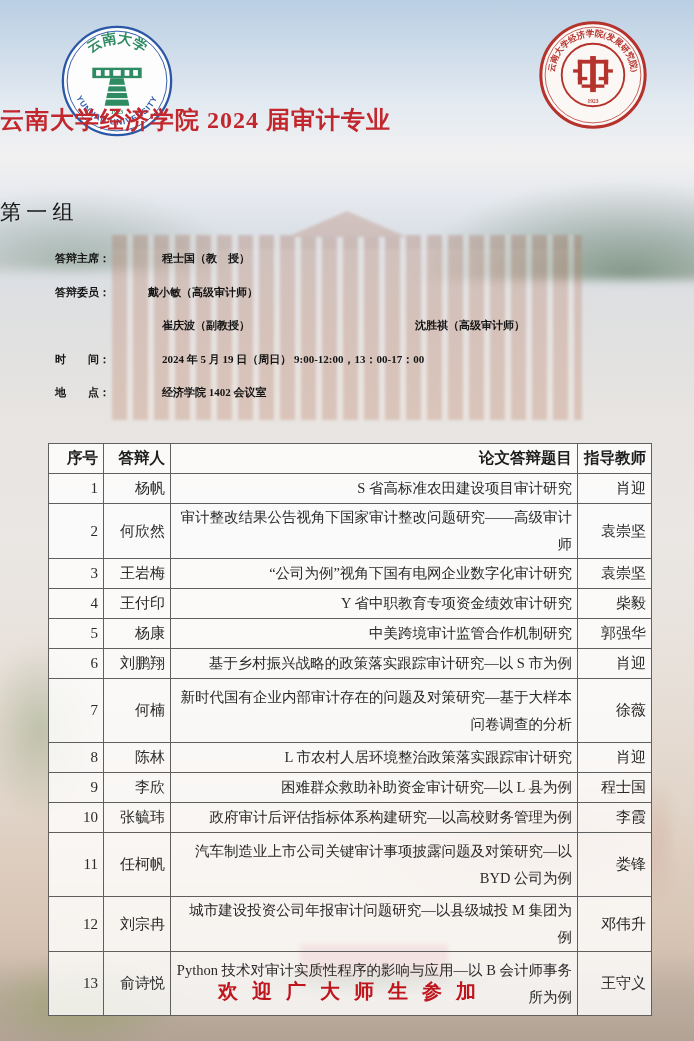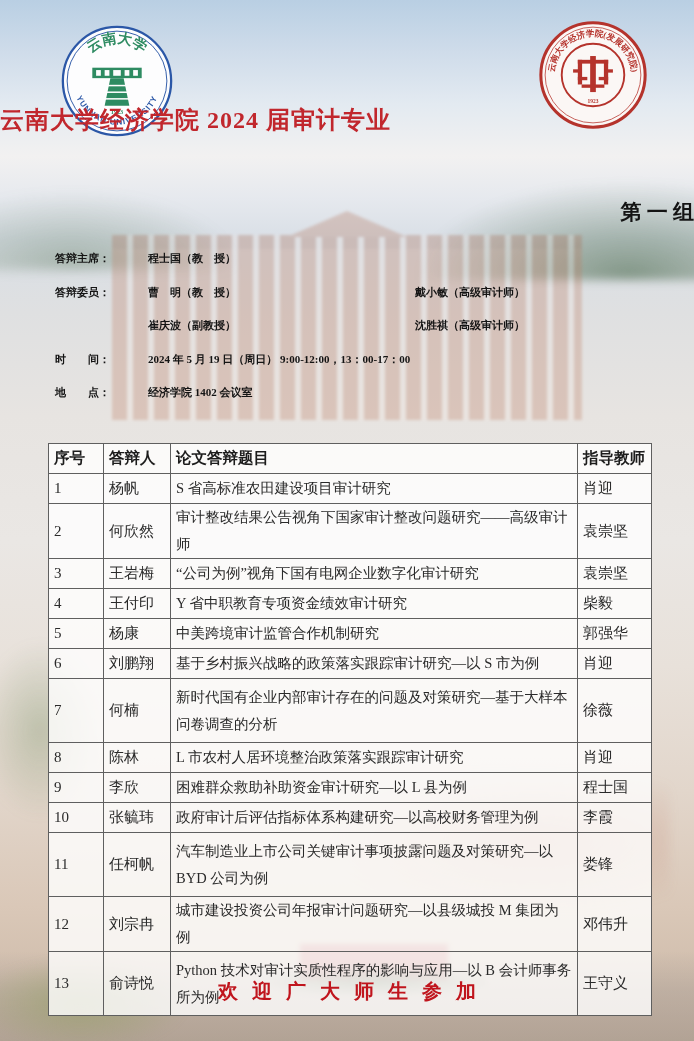--- a/index.html
+++ b/index.html
@@ -45,35 +45,35 @@
 
   
   .fg { position:absolute; inset:0; }
 
   .logo-left  { position:absolute; left:60px;  top:24px; }
   .logo-right { position:absolute; left:538px; top:20px; }
 
   .title-block { position:absolute; left:0; right:0; top:98px; text-align:left; }
   .title-line { font-size:24px; font-weight:bold; color:#c1272d; line-height:45px; letter-spacing:1px; }
 
-  .group-title { position:absolute; left:0; right:0; top:198px; text-align:right;
-    font-size:21px; font-weight:bold; color:#141414; }
+  .group-title { position:absolute; left:0; right:0; top:198px; text-align:left;
+    font-size:21px; font-weight:normal; color:#141414; }
 
   .info { position:absolute; left:55px; top:242px; width:606px;
     font-size:11px; font-weight:bold; color:#141414; }
   .info-row { display:flex; align-items:center; height:33.5px; white-space:nowrap; }
   .info-label { flex:0 0 93px; }
-  .info-v1 { flex:0 0 auto; min-width:267px; }
+  .info-v1 { flex:0 0 auto; min-width:267px;padding-left:14px; }
   .info-v2 { flex:0 0 auto; }
 
   table.defense-table { position:absolute; left:48px; top:443px; width:603px;
     border-collapse:collapse; table-layout:fixed; font-size:15px; color:#2a2a2a;
     border:1.5px solid #555; }
   .defense-table th, .defense-table td { border:1px solid #5f5f5f;
-    background:rgba(255,255,255,0.80); text-align:left; vertical-align:middle;
+    background:rgba(255,255,255,0.80); text-align:right; vertical-align:middle;
     padding:0 5px; overflow:hidden; }
   .defense-table th { font-weight:bold; height:30px; color:#1c1c1c; font-size:15.5px; }
   tr.r-single { height:30px; }
   tr.r-tall { height:64px; }
   td.thesis-cell { font-size:14.5px; line-height:27px; }
 
   .footer-welcome { position:absolute; left:0; right:0; top:978px; text-align:center;
     font-size:20px; font-weight:bold; color:#c0151d; letter-spacing:14px; text-indent:14px; }
 </style>
 </head>
@@ -153,21 +153,20 @@
     <div class="group-title">第 一 组</div>
 
     <div class="info">
       <div class="info-row">
         <span class="info-label">答辩主席：</span>
         <span class="info-v1">程士国（教　授）</span>
         <span class="info-v2"></span>
       </div>
       <div class="info-row">
         <span class="info-label">答辩委员：</span>
-        <span class="info-v1">曹　明（教　授）</span>
         <span class="info-v2">戴小敏（高级审计师）</span>
       </div>
       <div class="info-row">
         <span class="info-label"></span>
         <span class="info-v1">崔庆波（副教授）</span>
         <span class="info-v2">沈胜祺（高级审计师）</span>
       </div>
       <div class="info-row">
         <span class="info-label">时　　间：</span>
         <span class="info-v1">2024 年 5 月 19 日（周日） 9:00-12:00，13：00-17：00</span>

